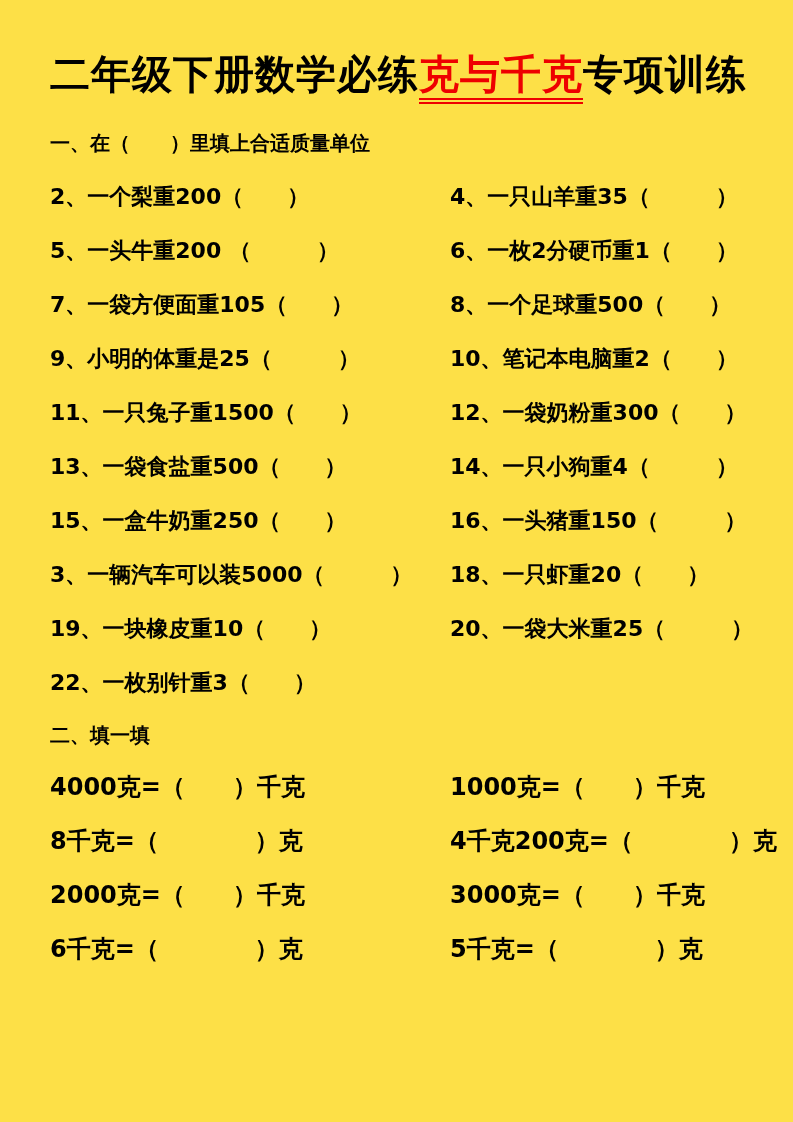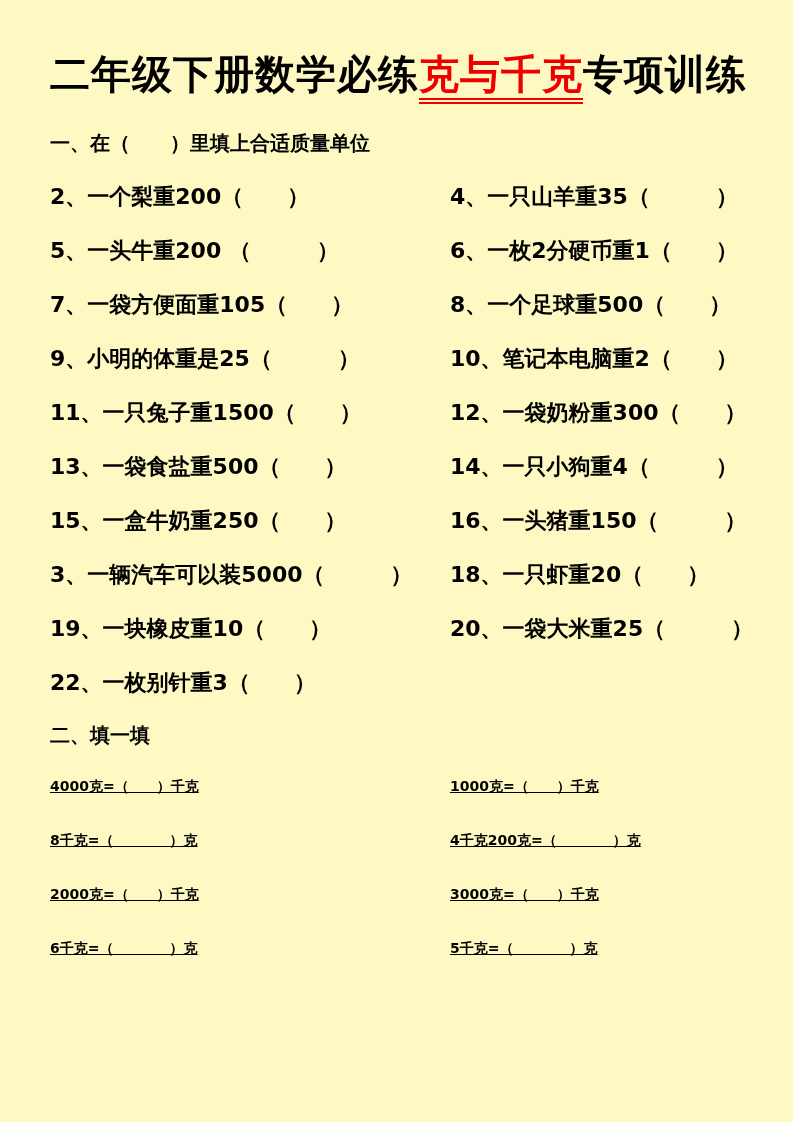--- a/index.html
+++ b/index.html
@@ -5,21 +5,21 @@
   html, body {
     margin: 0;
     padding: 0;
     background: #e9e9e9;
   }
   .page {
     position: relative;
     width: 793px;
     height: 1122px;
     margin: 0 auto;
-    background: #fef9c3;
+    background: #fde047;
     box-sizing: border-box;
     padding: 0 50px;
     overflow: hidden;
     font-family: "DejaVu Sans", "Liberation Sans", sans-serif;
     color: #000000;
   }
   .title {
     margin: 50px 0 0 0;
     text-align: center;
     font-size: 40px;
@@ -55,24 +55,23 @@
   }
   .qgrid2 {
     display: grid;
     grid-template-columns: 400px 1fr;
     margin-top: 10px;
   }
   .qgrid2 .q {
     height: 54px;
     display: flex;
     align-items: center;
-    font-size: 14px;
+    font-size: 24px;
     font-weight: 700;
     white-space: pre;
-    text-decoration: underline;
   }
   .heading2 {
     margin-top: 10px;
   }
 </style>
 </head>
 <body>
 
 <div class="page">
 

